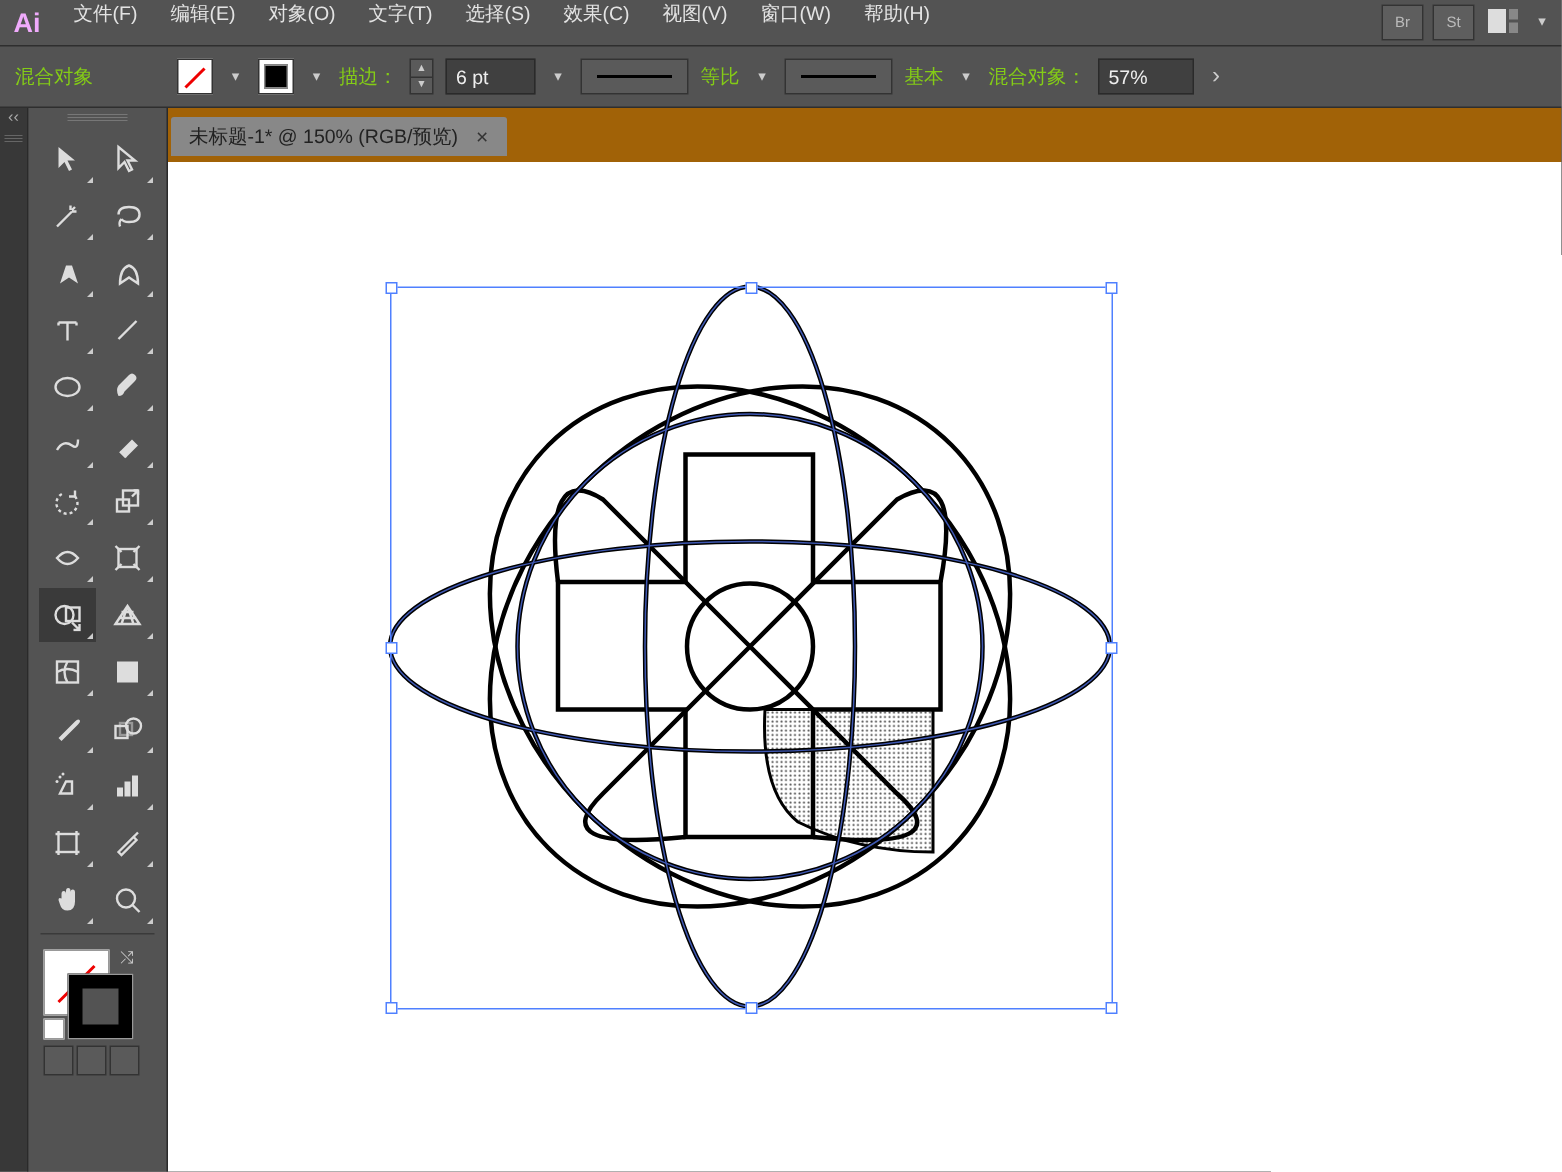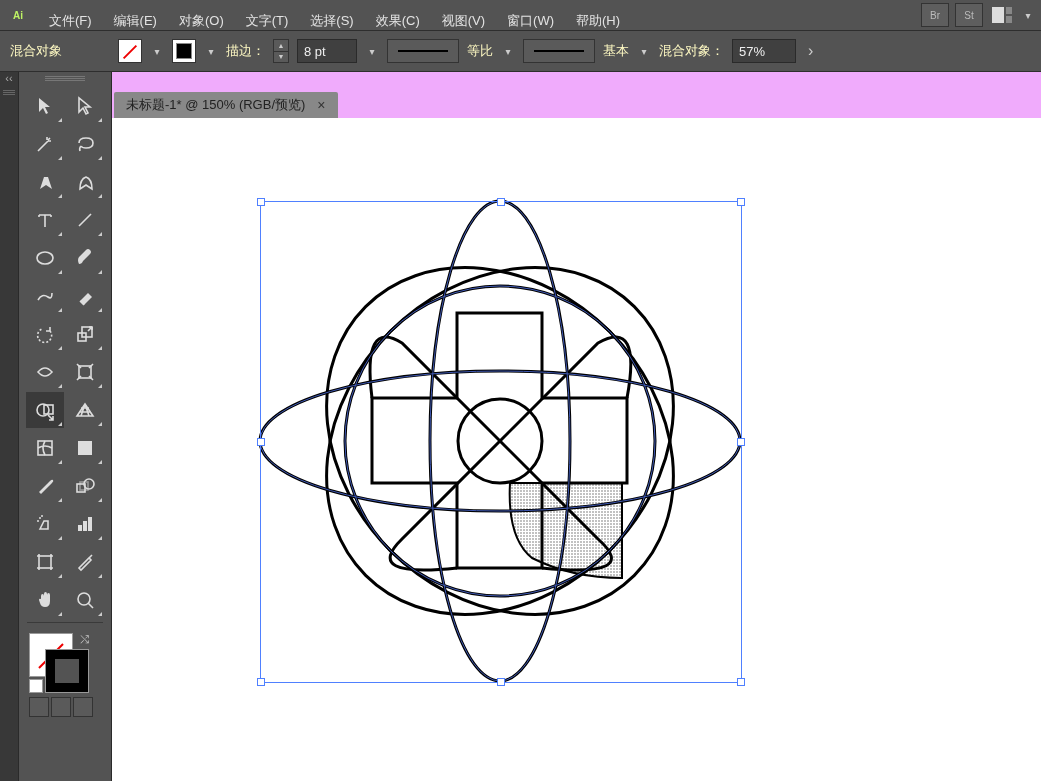--- a/index.html
+++ b/index.html
@@ -1,24 +1,24 @@
 <!DOCTYPE html>
 <html><head>
 <meta charset="utf-8">
 <style>
   html,body{margin:0;padding:0;width:1041px;height:781px;background:#4a4a4a;font-family:"Segoe UI","Microsoft YaHei",sans-serif;color:#ddd;font-size:13px;overflow:hidden;}
   .menubar{height:30px;background:#535353;display:flex;align-items:center;padding:0 6px;gap:0;}
-  .ai-logo{width:24px;height:24px;display:flex;align-items:center;justify-content:center;font-weight:bold;font-size:10px;color:#bef264;margin-right:8px;}
-  .menu-item{padding:0 11px;height:30px;display:flex;align-items:flex-end;color:#e3e3e3;cursor:default;}
-  .menubar-right{margin-left:auto;display:flex;align-items:center;gap:6px;}
+  .ai-logo{width:24px;height:24px;display:flex;align-items:center;justify-content:center;font-weight:bold;font-size:18px;color:#f0abfc;margin-right:8px;}
+  .menu-item{padding:0 11px;height:30px;display:flex;align-items:flex-start;color:#e3e3e3;cursor:default;}
+  .menubar-right{margin-left:auto;display:flex;align-items:flex-start;gap:6px;}
   .sqbtn{width:26px;height:22px;background:#5e5e5e;border:1px solid #333;display:flex;align-items:center;justify-content:center;font-size:10px;color:#bbb;}
   .layoutbtn{width:26px;height:22px;display:flex;align-items:center;justify-content:center;}
   .layoutbtn svg{display:block;}
   .controlbar{height:40px;background:#535353;border-top:1px solid #2e2e2e;border-bottom:1px solid #2e2e2e;display:flex;align-items:center;padding:0 10px;gap:8px;}
-  .cb-label{color:#fef9c3;white-space:nowrap;}
+  .cb-label{color:#84cc16;white-space:nowrap;}
   .swatch{width:22px;height:22px;border:1px solid #333;display:flex;align-items:center;justify-content:center;background:#fff;position:relative;}
   .swatch-none::after{content:"";position:absolute;left:2px;right:2px;top:50%;border-top:2px solid #e00;transform:rotate(-45deg);}
   .swatch-black{background:#fff;}
   .swatch-black .inner{width:14px;height:14px;background:#000;border:1px solid #888;}
   .caret{width:14px;height:22px;display:flex;align-items:center;justify-content:center;color:#ccc;font-size:10px;}
   .stepper{display:flex;flex-direction:column;height:22px;width:14px;border:1px solid #333;}
   .stepper div{flex:1;display:flex;align-items:center;justify-content:center;font-size:7px;background:#5a5a5a;color:#ccc;}
   .stepper div:first-child{border-bottom:1px solid #333;}
   .field{height:22px;background:#404040;border:1px solid #2a2a2a;color:#eee;padding:0 6px;display:flex;align-items:center;min-width:40px;}
   .linepv{width:70px;height:22px;border:1px solid #333;background:#5a5a5a;display:flex;align-items:center;justify-content:center;}
@@ -40,21 +40,21 @@
   .fillstroke{position:relative;width:60px;height:60px;margin-top:6px;align-self:flex-start;margin-left:10px;}
   .fs-fill{position:absolute;left:0;top:0;width:42px;height:42px;background:#fff;border:1px solid #999;}
   .fs-fill::after{content:"";position:absolute;left:4px;right:4px;top:50%;border-top:2px solid #e00;transform:rotate(-45deg);}
   .fs-stroke{position:absolute;right:0;bottom:0;width:42px;height:42px;background:#000;border:1px solid #999;}
   .fs-stroke .inner{position:absolute;left:9px;top:9px;right:9px;bottom:9px;background:#535353;}
   .fs-swap{position:absolute;right:0;top:0;font-size:11px;color:#ccc;}
   .fs-def{position:absolute;left:0;bottom:0;width:12px;height:12px;border:1px solid #999;background:#fff;}
   .modebtns{display:flex;gap:2px;margin-top:4px;align-self:flex-start;margin-left:10px;}
   .modebtn{width:18px;height:18px;border:1px solid #333;background:#5a5a5a;}
   .canvaswrap{flex:1;display:flex;flex-direction:column;background:#4a4a4a;}
-  .tabbar{height:30px;background:#f0abfc;display:flex;align-items:flex-end;padding-top:16px;}
+  .tabbar{height:30px;background:#a16207;display:flex;align-items:flex-start;padding-top:6px;}
   .doctab{height:26px;background:#888;color:#222;display:flex;align-items:center;padding:0 12px;gap:12px;border-top-left-radius:2px;border-top-right-radius:2px;margin-left:2px;}
   .doctab .x{color:#333;font-size:14px;}
   .canvas{flex:1;background:#fff;position:relative;overflow:hidden;}
   .canvas svg{position:absolute;}
   .bbox{position:absolute;border:1px solid #4F80FF;}
   .bh{position:absolute;width:6px;height:6px;background:#fff;border:1px solid #4F80FF;}
 </style>
 </head>
 <body>
 
@@ -113,21 +113,21 @@
   <div class="swatch swatch-black">
       <div class="inner"></div>
     </div>
   <span class="caret">▾</span>
   <span class="cb-label">描边：</span>
   <div class="stepper">
       <div>▲</div>
       <div>▼</div>
     </div>
   <div class="field" style="min-width:46px">
-      <span>8 pt</span>
+      <span>6 pt</span>
     </div>
   <span class="caret">▾</span>
   <div class="linepv">
       <div class="ln"></div>
     </div>
   <span class="cb-label">等比</span>
   <span class="caret">▾</span>
   <div class="linepv">
       <div class="ln"></div>
     </div>

